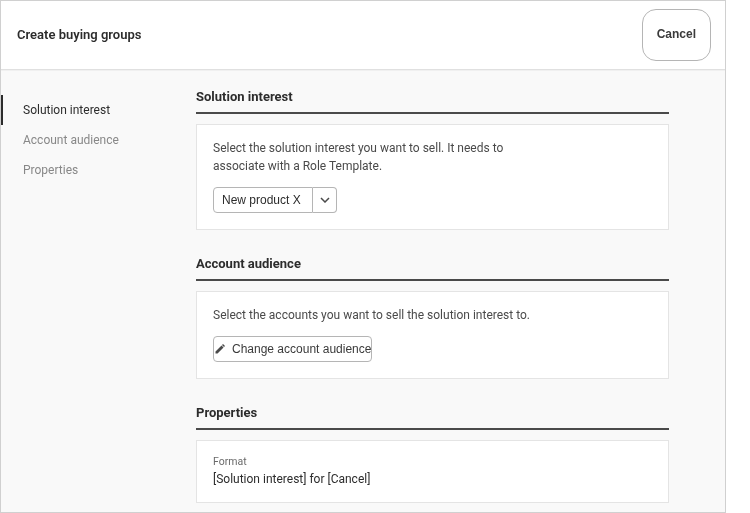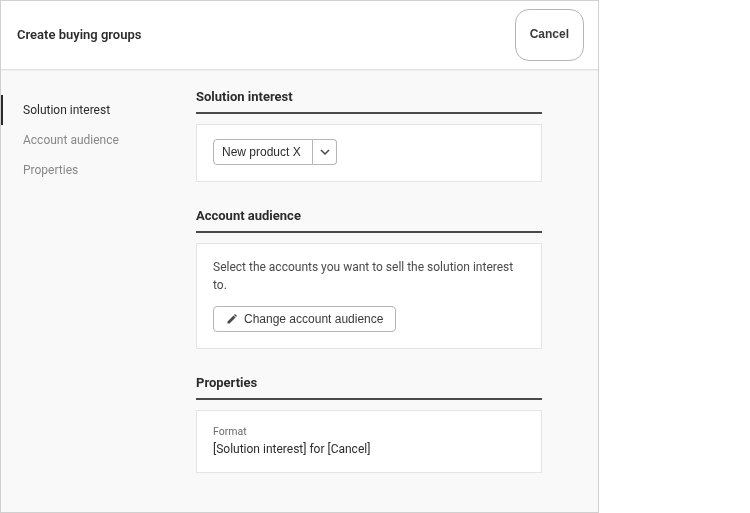--- a/index.html
+++ b/index.html
@@ -3,21 +3,21 @@
 <meta charset="utf-8">
 <style>
   * { box-sizing: border-box; margin: 0; padding: 0; }
   body {
     font-family: -apple-system, BlinkMacSystemFont, "Segoe UI", Roboto, Arial, sans-serif;
     background: #fff;
     color: #2c2c2c;
     font-size: 13px;
   }
   .app {
-    width: 599px;
+    width: 726px;
     height: 513px;
     border: 1px solid #d0d0d0;
     display: flex;
     flex-direction: column;
     overflow: hidden;
     background: #fff;
   }
   .topbar {
     display: flex;
     align-items: center;
@@ -130,21 +130,21 @@
     font-size: 12px;
     color: #2c2c2c;
     margin-bottom: 10px;
   }
   .selected-label { font-weight: 700; }
   .action-btn {
     display: inline-flex;
     align-items: center;
     gap: 6px;
     font-size: 12px;
-    padding: 5px 12px;
+    padding: 5px 0;
     border: 1px solid #b5b5b5;
     border-radius: 4px;
     background: #fff;
     color: #3a3a3a;
     cursor: pointer;
   }
   .subheading {
     font-size: 12px;
     font-weight: 700;
     margin-bottom: 8px;
@@ -186,20 +186,21 @@
         <span>Properties</span>
       </div>
     </div>
 
     <div class="main">
 
       <div class="section">
         <div class="sec-heading">Solution interest</div>
         <div class="sec-rule"></div>
         <div class="card">
+          <div class="desc">Select the solution interest you want to sell. It needs to associate with a Role Template.</div>
           <div class="combo">
             <input type="text" value="New product X f..." style="">
             <div class="combo-btn">
               <span>
                 <svg width="10" height="6" viewBox="0 0 10 6">
                     <path d="M1 1 L5 5 L9 1" fill="none" stroke="#4a4a4a" stroke-width="1.5"></path>
                   </svg>
               </span>
             </div>
           </div>

